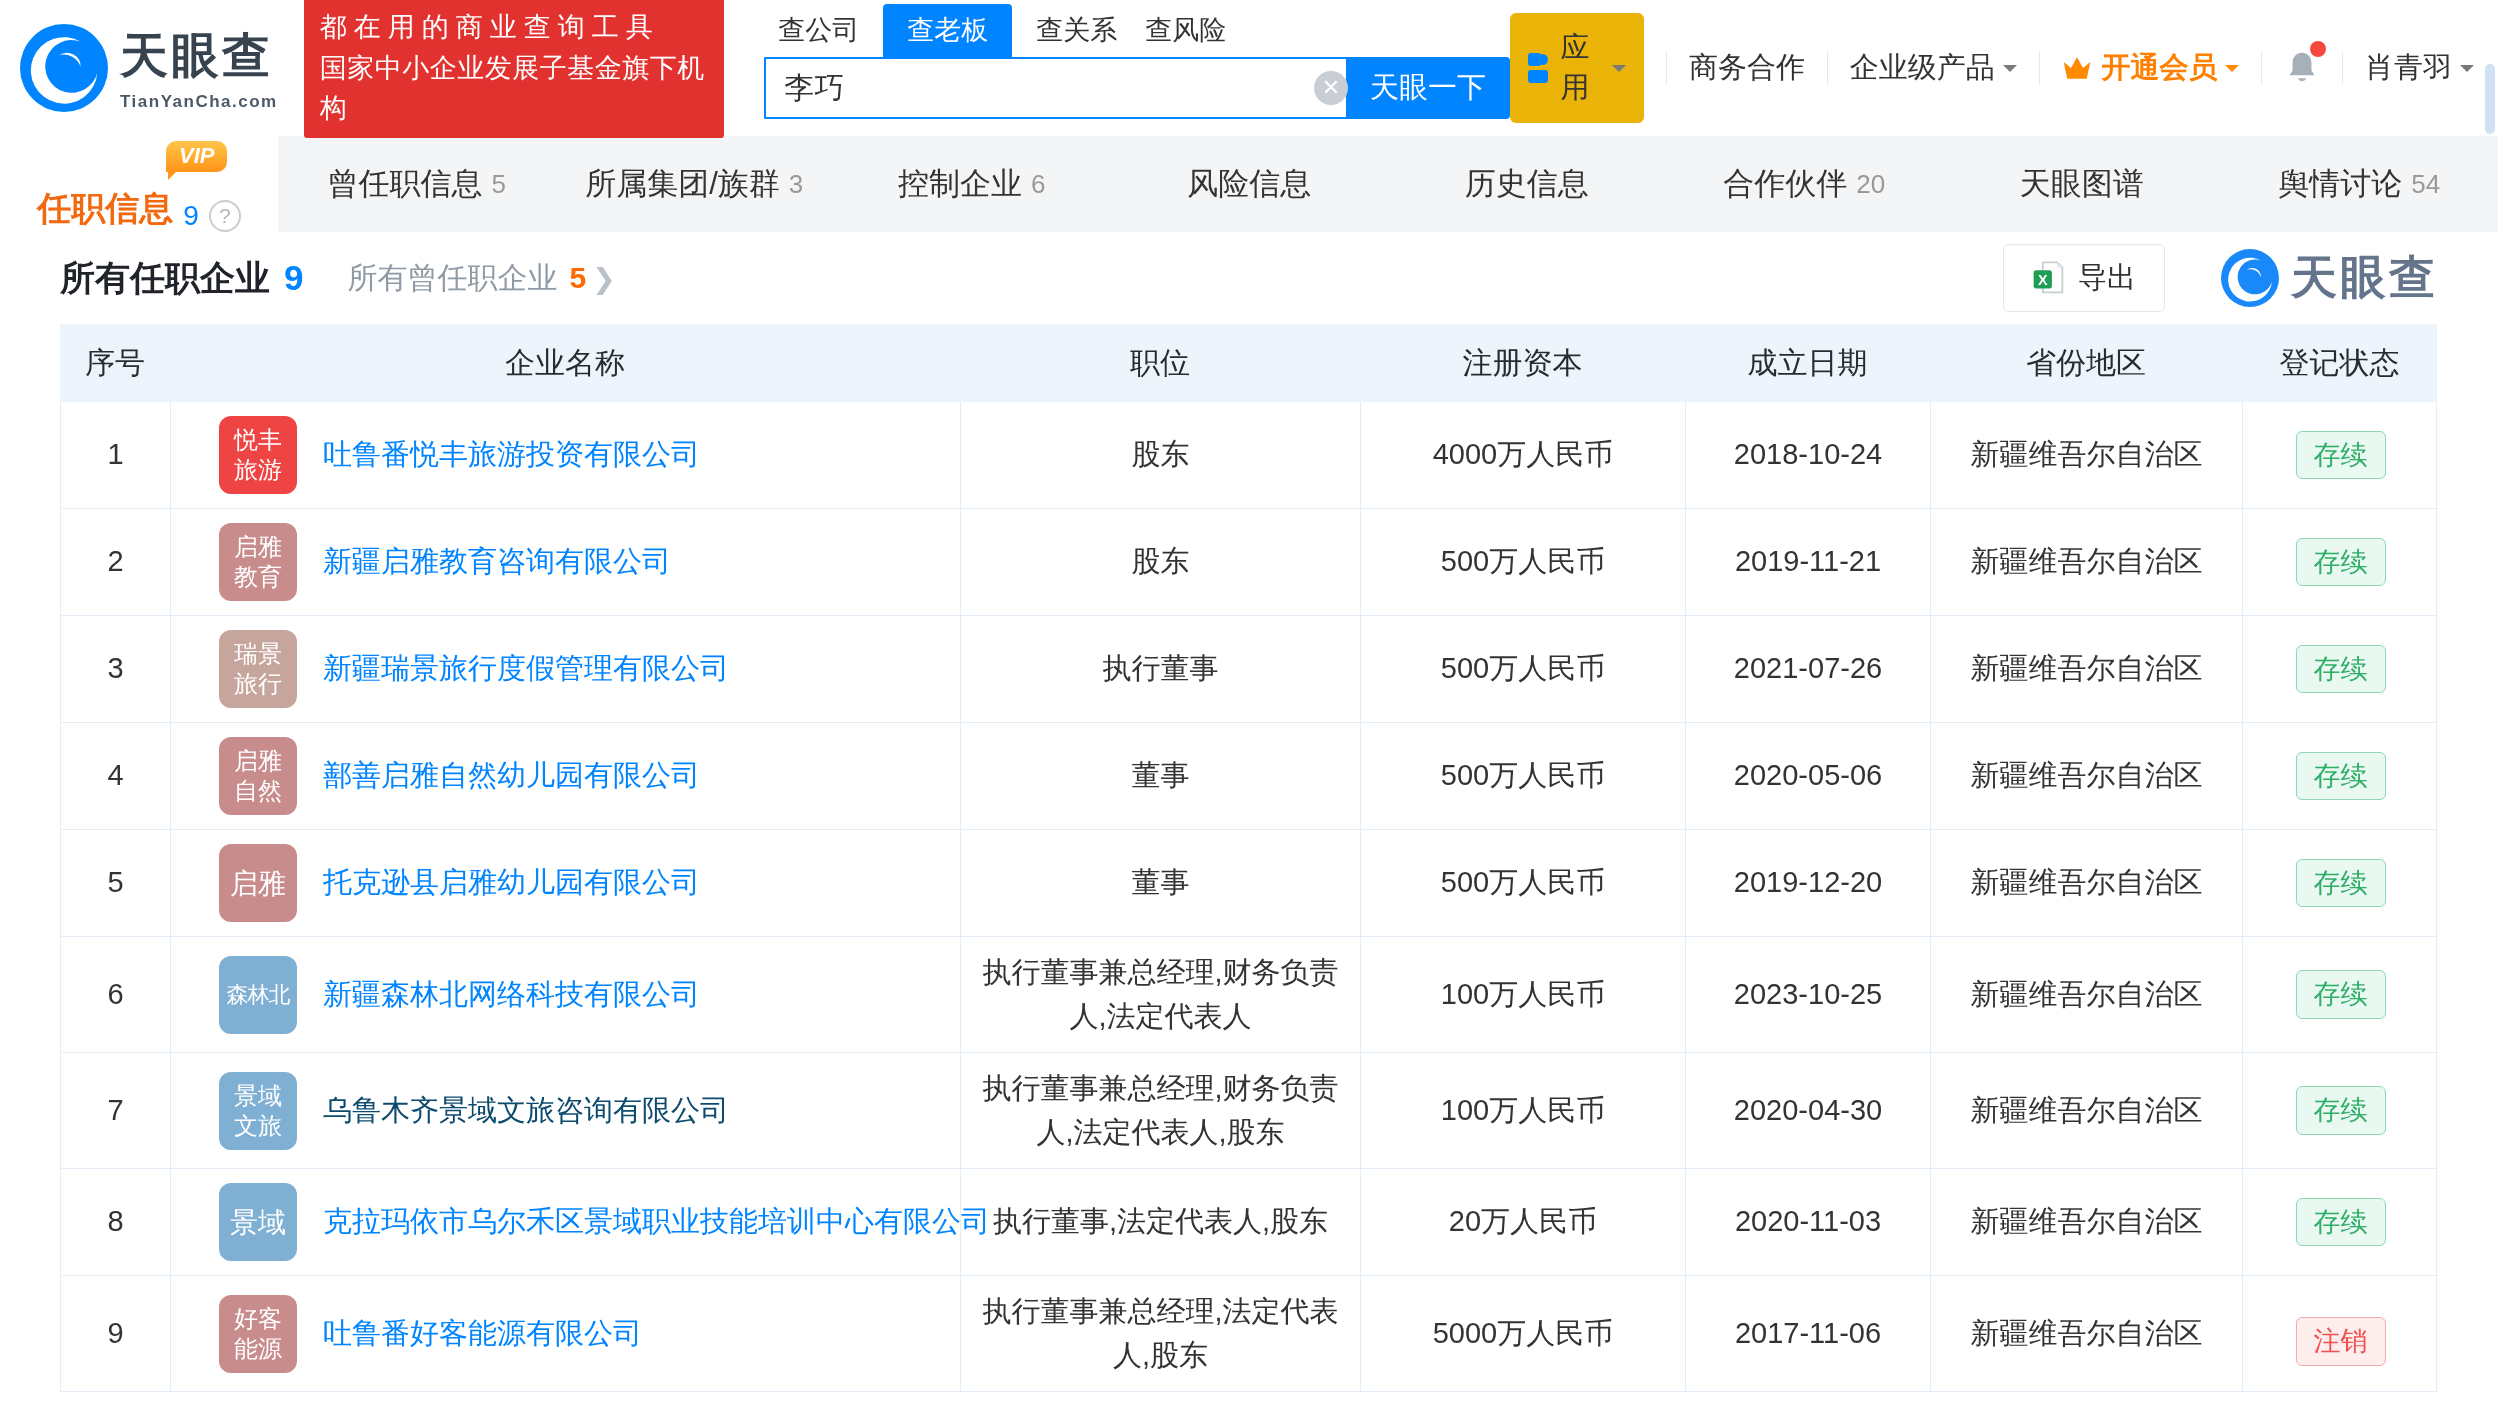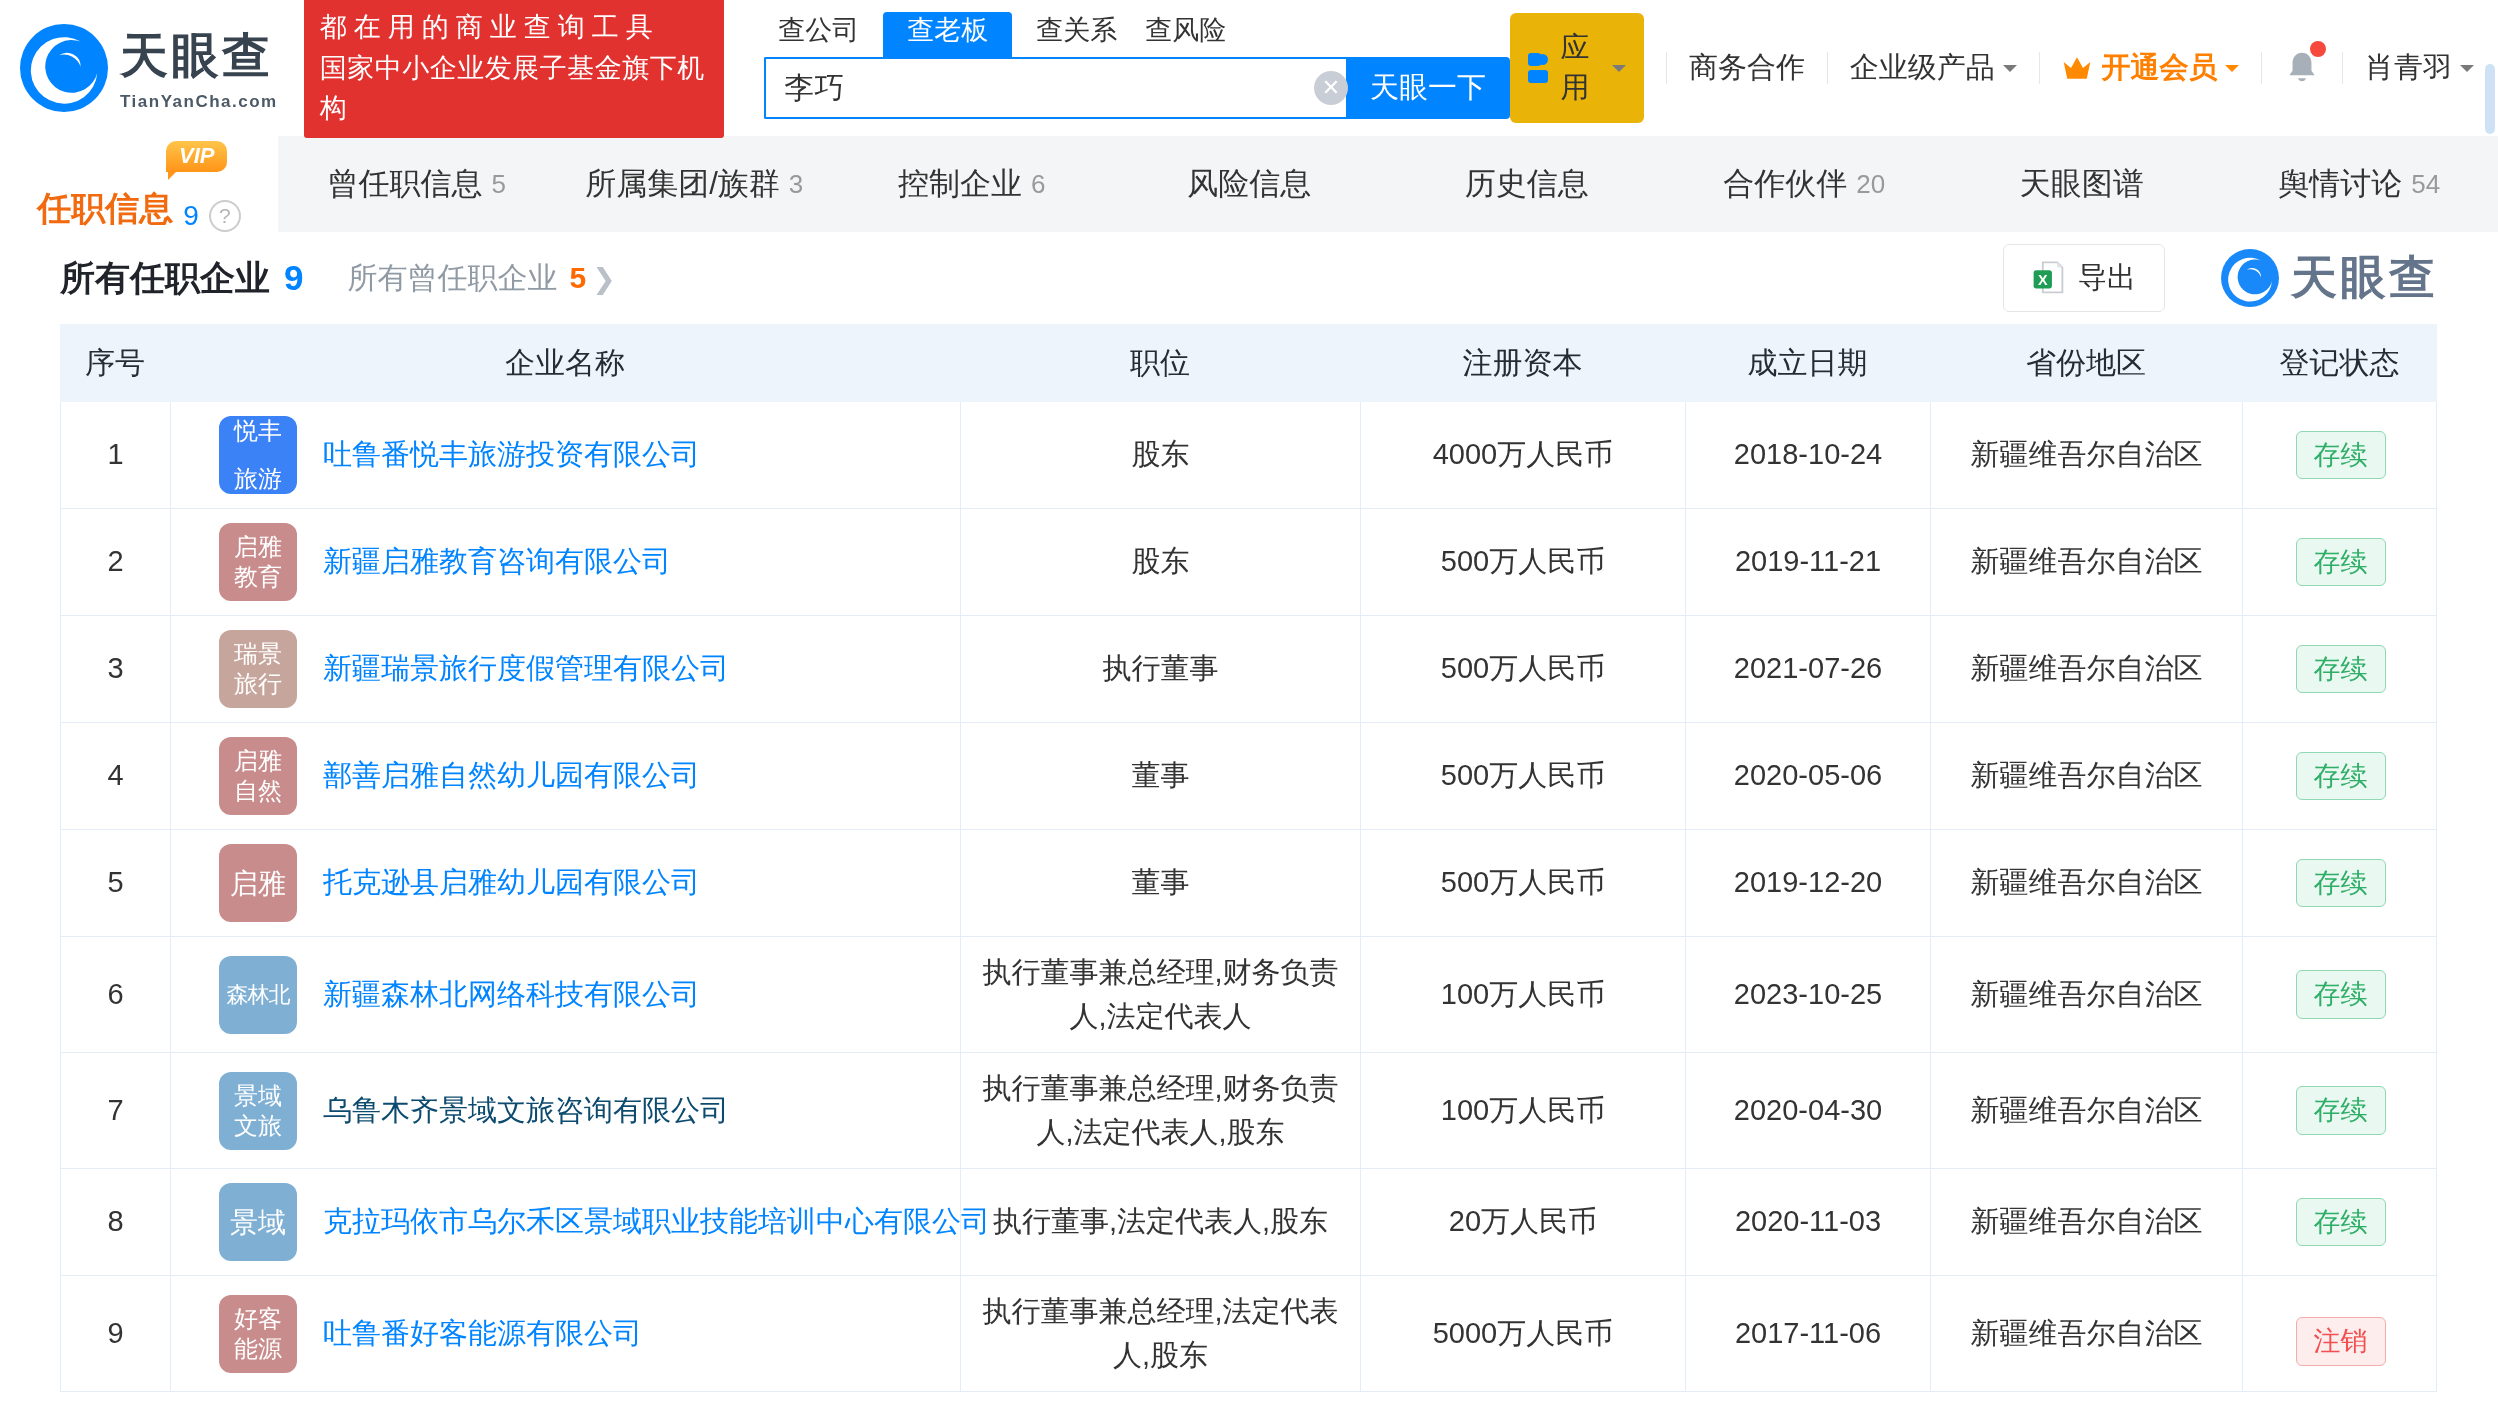--- a/index.html
+++ b/index.html
@@ -13,21 +13,21 @@
   .logo-text-wrap { margin-left:12px; }
   .logo-cn { font-size:48px; font-weight:bold; color:#37434f; letter-spacing:3px; }
   .logo-en { font-size:17px; color:#4c5967; font-weight:bold; letter-spacing:1.5px; margin-top:4px; }
   .promo { background:#e23230; color:#fff; border-radius:3px; margin-left:26px; padding:9px 16px; line-height:1.5; }
   .promo-line1 { font-size:27px; letter-spacing:7px; }
   .promo-line2 { font-size:27px; letter-spacing:0.5px; }
 
   .search-area { margin-left:40px; width:792px; align-self:flex-start; padding-top:4px; }
   .search-tabs { display:flex; align-items:flex-end; }
   .stab { font-size:27px; color:#333; padding:8px 14px 9px; cursor:pointer; }
-  .stab.active { background:#0084ff; color:#fff; border-radius:4px 4px 0 0; padding:0 24px 9px; margin:0 10px; }
+  .stab.active { background:#0084ff; color:#fff; border-radius:4px 4px 0 0; padding:8px 24px 9px; margin:0 10px; }
   .search-box { display:flex; height:62px; position:relative; }
   .search-input { flex:1; border:2px solid #0084ff; border-right:none; border-radius:2px 0 0 2px; font-size:30px; color:#333; padding:0 64px 0 18px; outline:none; font-family:inherit; }
   .clear-icon { position:absolute; right:162px; top:50%; transform:translateY(-50%); width:34px; height:34px; border-radius:50%; background:#c9ced6; color:#fff; font-size:22px; display:flex; align-items:center; justify-content:center; cursor:pointer; }
   .search-btn { width:164px; background:#0084ff; color:#fff; border:none; font-size:29px; border-radius:0 4px 4px 0; cursor:pointer; font-family:inherit; }
 
   .top-menu { margin-left:auto; display:flex; align-items:center; font-size:29px; color:#333; }
   .apps-btn { display:flex; align-items:center; gap:12px; background:#eab308; border-radius:6px; padding:15px 18px; cursor:pointer; }
   .grid-icon { position:relative; width:30px; height:30px; }
   .grid-icon i { position:absolute; background:#0084ff; }
   .grid-icon .sq1 { left:0; top:0; width:13px; height:13px; border-radius:3px; }
@@ -235,21 +235,21 @@
       <div class="hcell">职位</div>
       <div class="hcell">注册资本</div>
       <div class="hcell">成立日期</div>
       <div class="hcell">省份地区</div>
       <div class="hcell">登记状态</div>
     </div>
     <div class="tbody">
         <div class="trow">
           <div class="cell seq">1</div>
           <div class="cell company">
-            <div class="badge" style="background-color: #3b82f6; justify-content: space-between;">
+            <div class="badge" style="background-color: #ef4444;">
               <div>悦丰</div>
               <div>旅游</div>
             </div>
             <a class="comp-link" style="color: rgb(0, 132, 255);">吐鲁番悦丰旅游投资有限公司</a>
           </div>
           <div class="cell pos">股东</div>
           <div class="cell capital">4000万人民币</div>
           <div class="cell date">2018-10-24</div>
           <div class="cell province">新疆维吾尔自治区</div>
           <div class="cell status">

